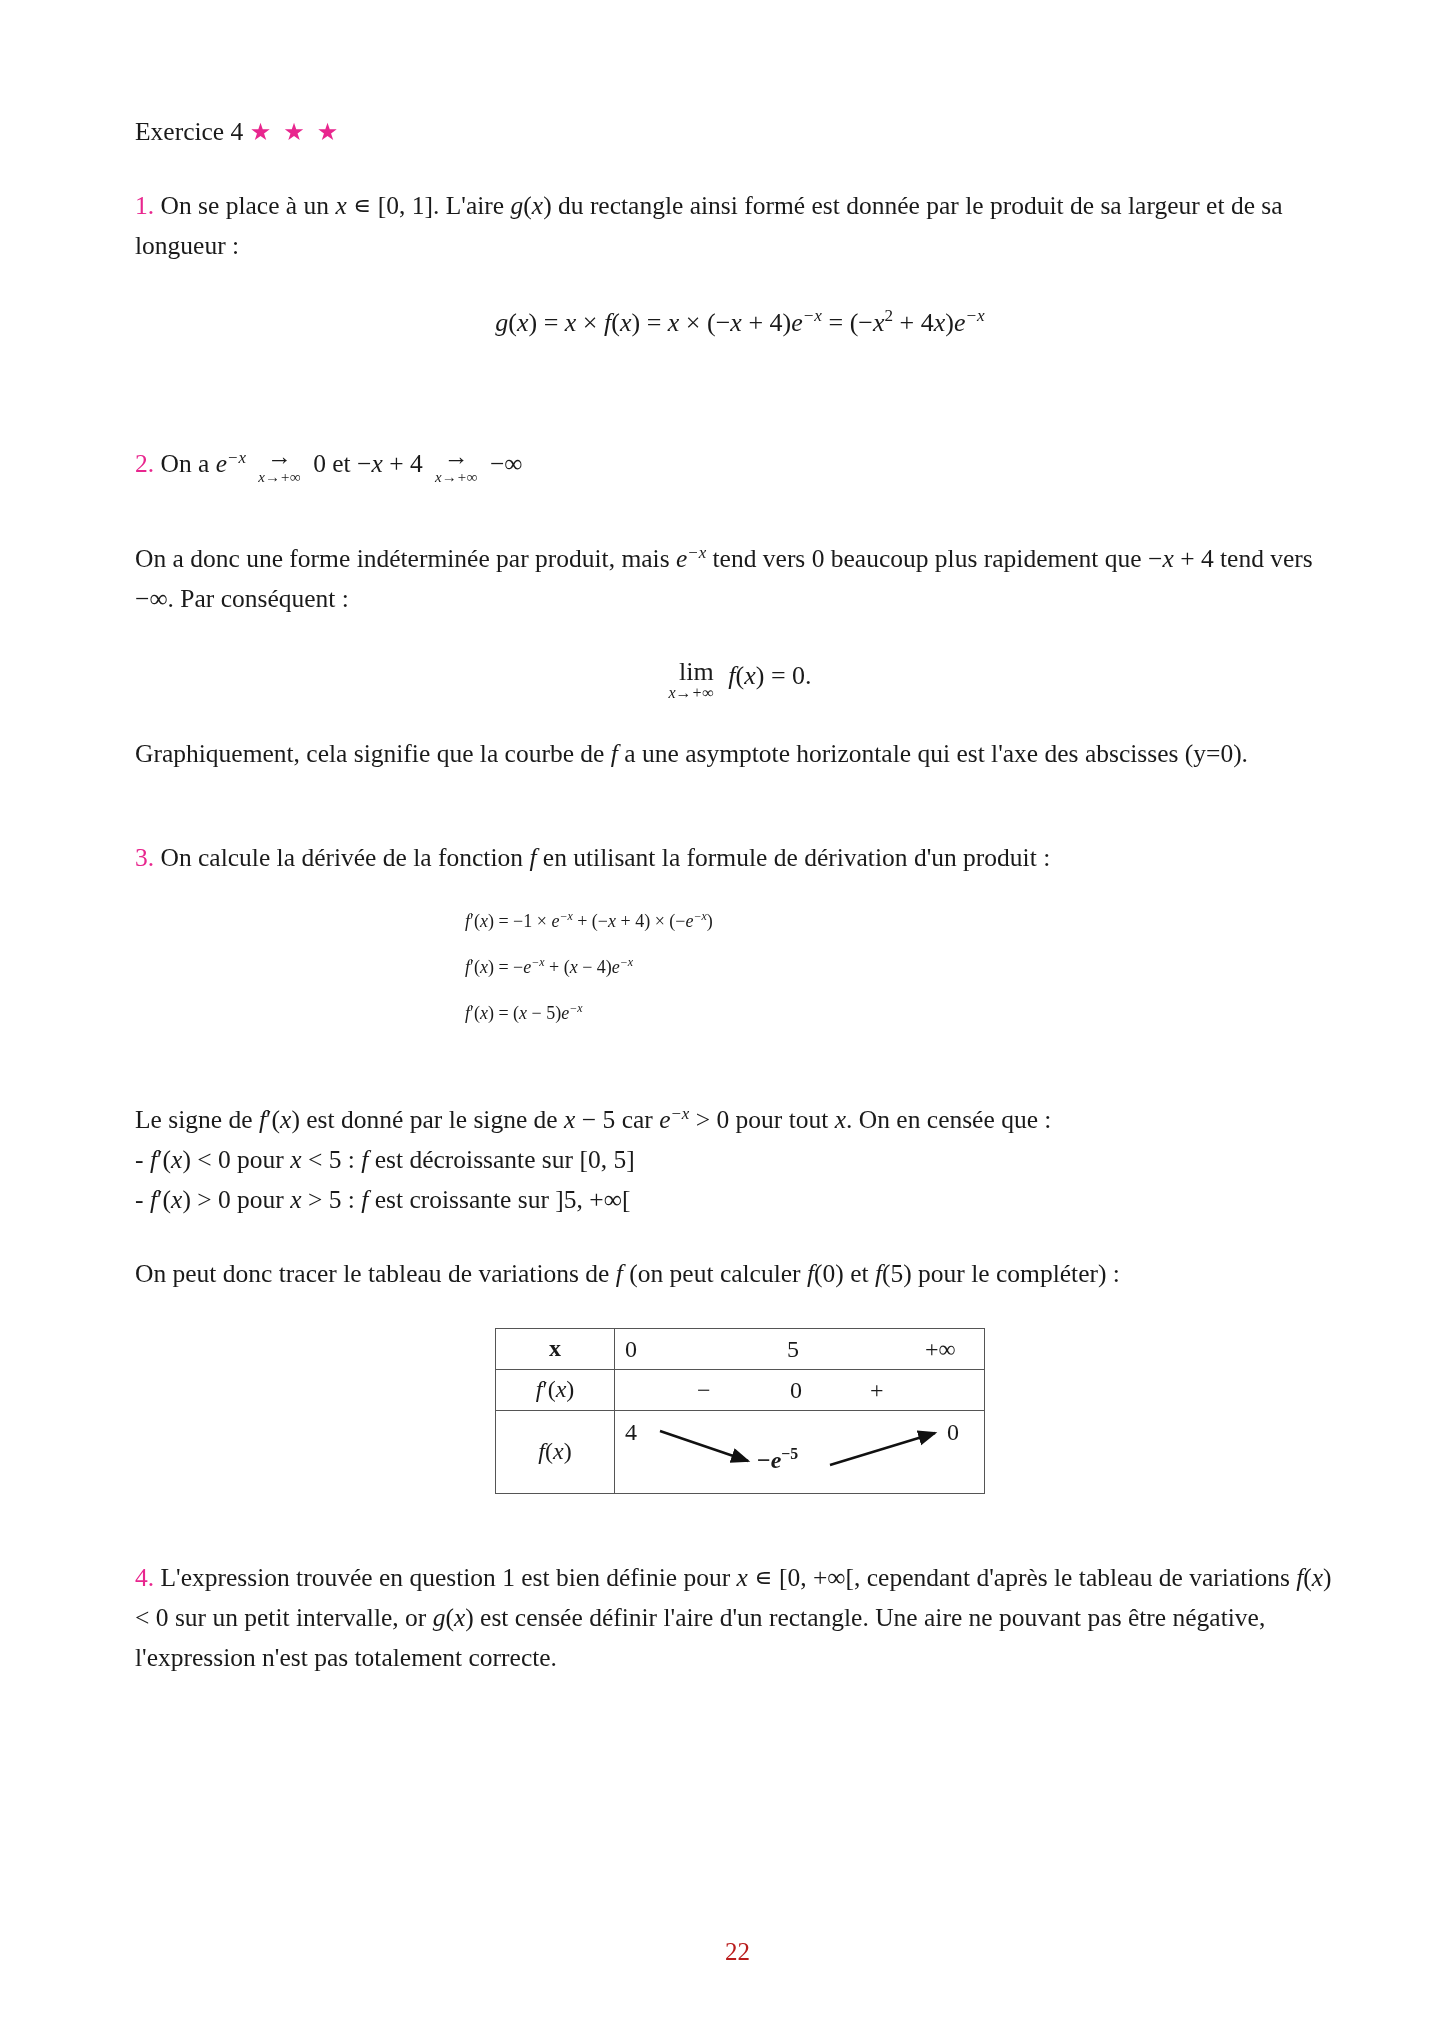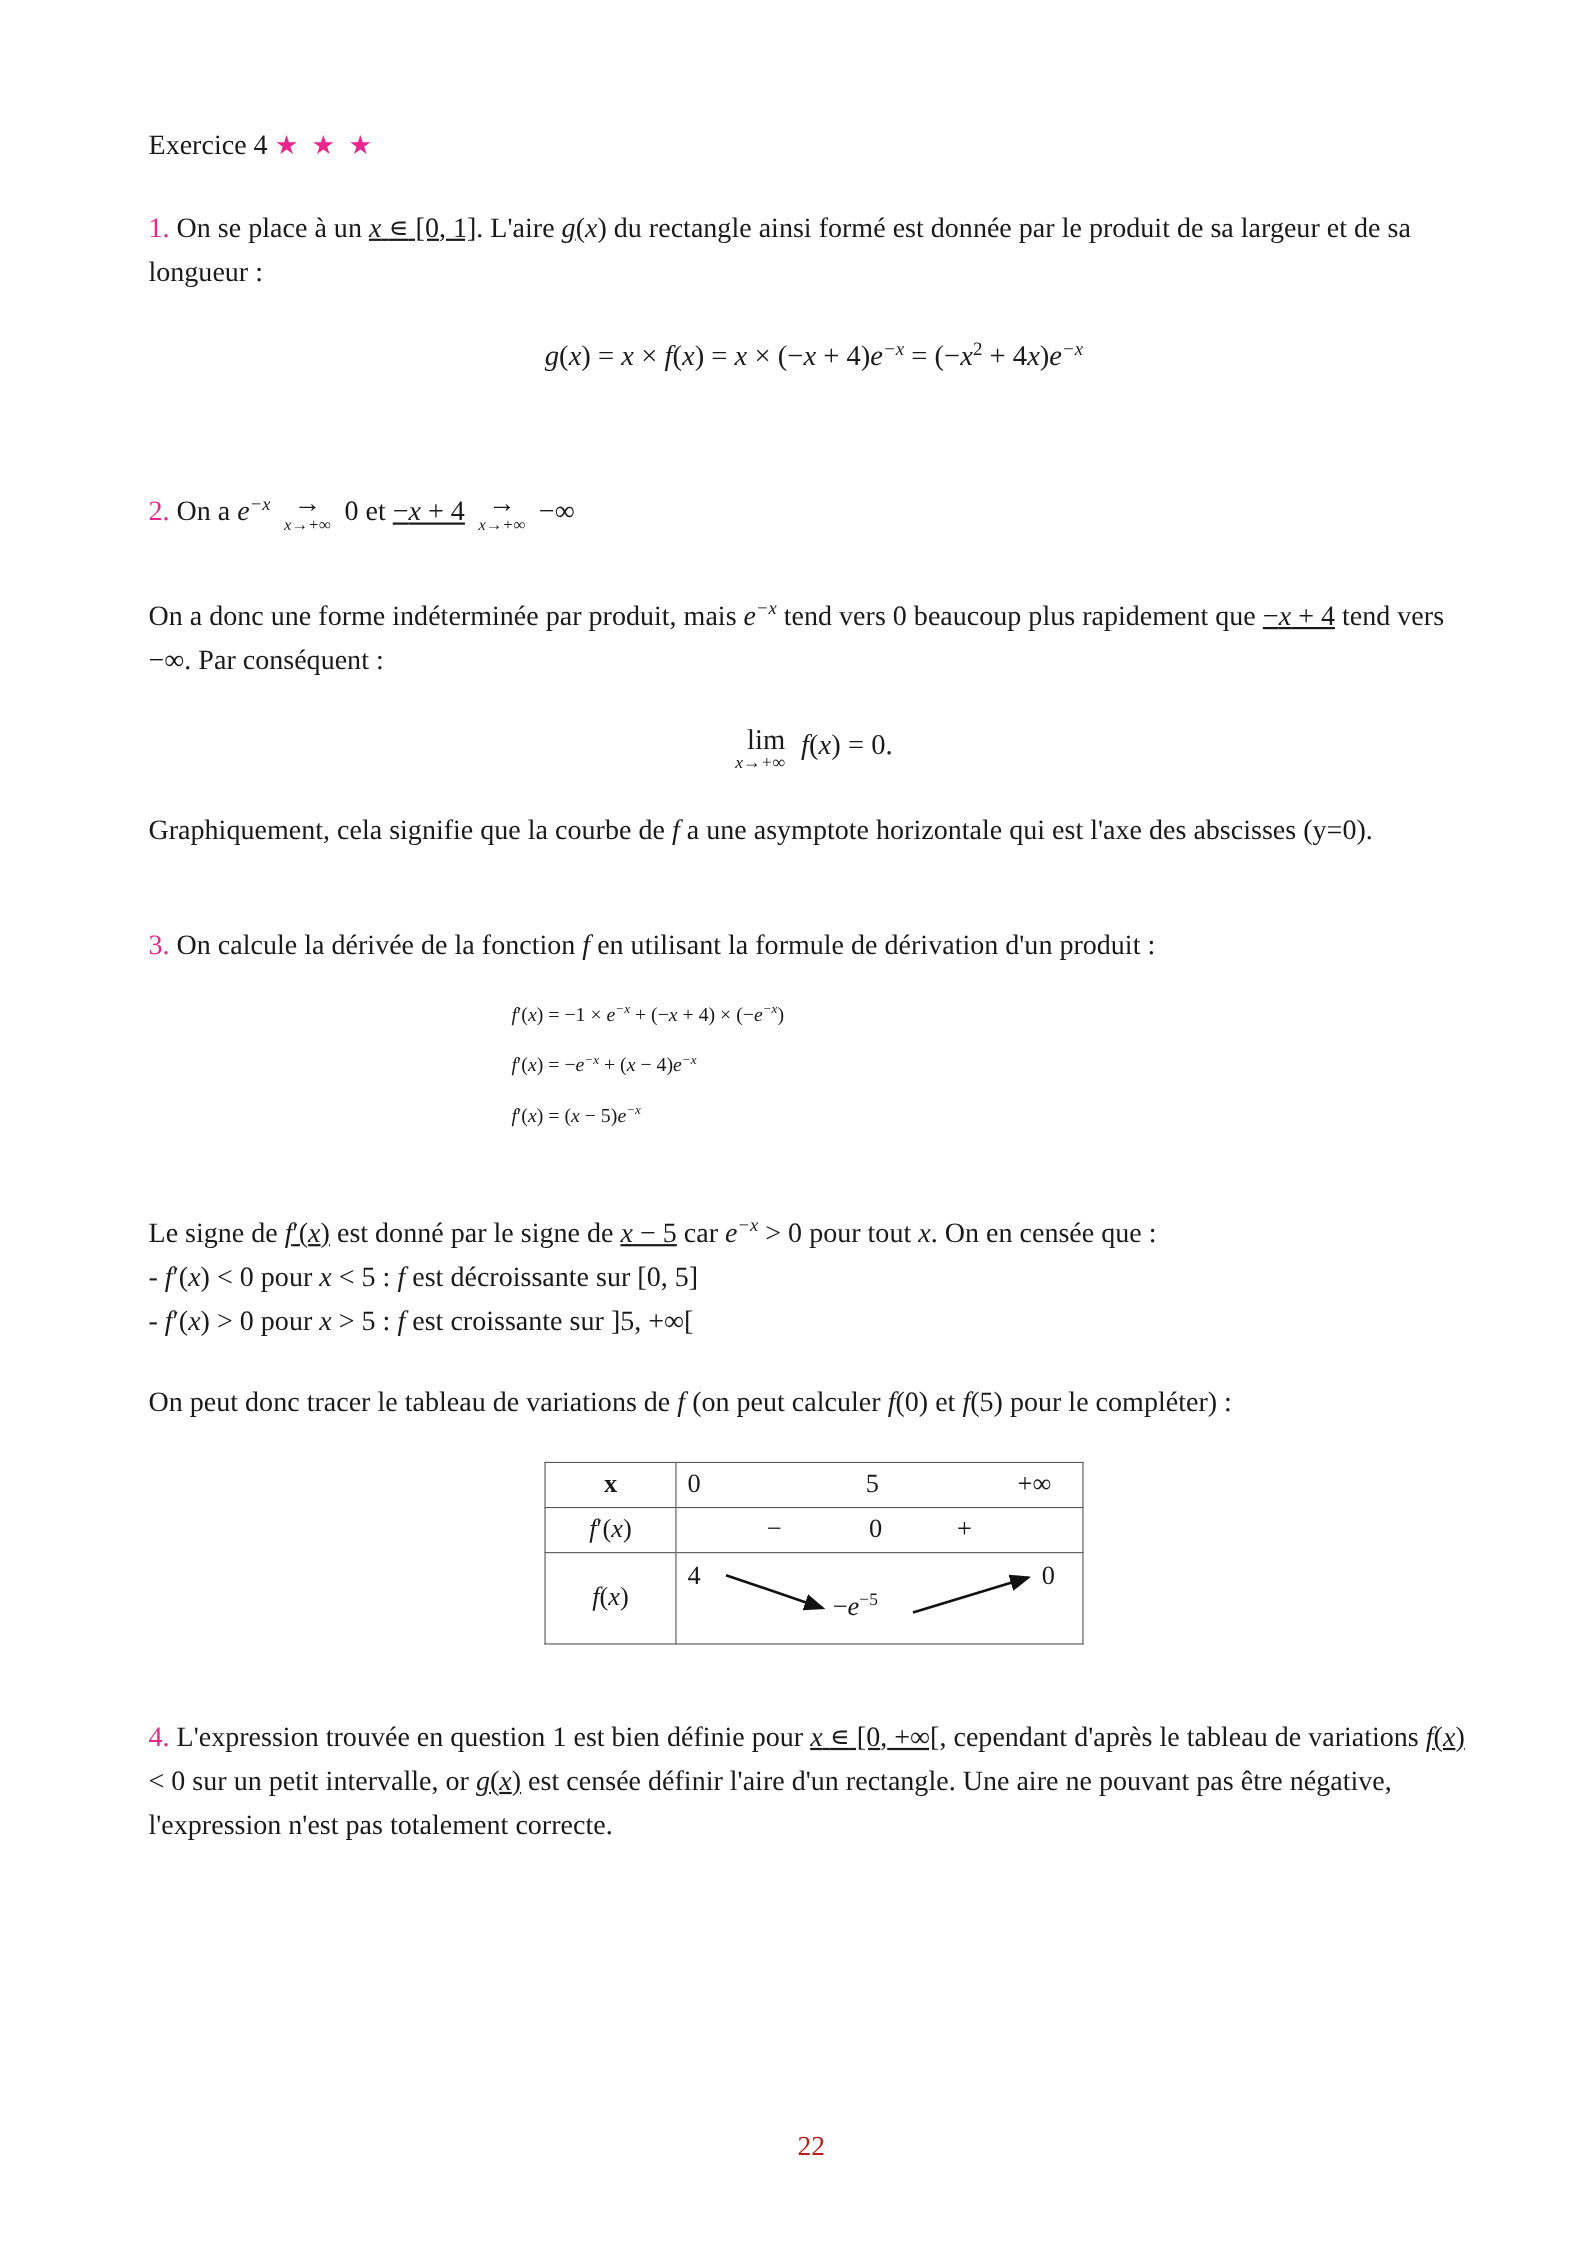--- a/index.html
+++ b/index.html
@@ -159,21 +159,21 @@
   
   .pageno {
     position: absolute;
     width: 1445px;
     left: 0;
     top: 1938px;
     text-align: center;
     font-size: 25px;
     color: #b91c1c;
   }
-  .nowrap { white-space: nowrap; text-decoration: underline; }
+  .nowrap { white-space: nowrap; }
 </style>
 </head>
 <body>
 
 <div class="page">
   <div class="content">
 
     <div class="para">
       <span>Exercice 4</span>
       <span class="stars">★ ★ ★</span>
@@ -308,21 +308,21 @@
             </div>
           </td>
         </tr>
         <tr class="row-f">
           <td class="cell-label">
             <span class="mi">f</span>(<span class="mi">x</span>)
           </td>
           <td>
             <div class="frow-cells">
               <span class="v" style="left:10px; top:8px;">4</span>
-              <span class="v" style="left:142px; top:36px;">−<span class="mi">e</span><sup class="ex"><span class="mr">−5</span></sup></span>
+              <span class="v" style="left:142px; top:36px;font-weight:bold;">−<span class="mi">e</span><sup class="ex"><span class="mr">−5</span></sup></span>
               <span class="v" style="left:332px; top:8px;">0</span>
               <svg width="360" height="82" viewBox="0 0 360 82">
                 <defs>
                   <marker id="ah" markerWidth="9" markerHeight="9" refX="7" refY="3.2" orient="auto">
                     <path d="M0,0 L8,3.2 L0,6.4 z" fill="#111"></path>
                   </marker>
                 </defs>
                 <line x1="45" y1="20" x2="133" y2="50" stroke="#111" stroke-width="2.4" marker-end="url(#ah)"></line>
                 <line x1="215" y1="54" x2="320" y2="22" stroke="#111" stroke-width="2.4" marker-end="url(#ah)"></line>
               </svg>

